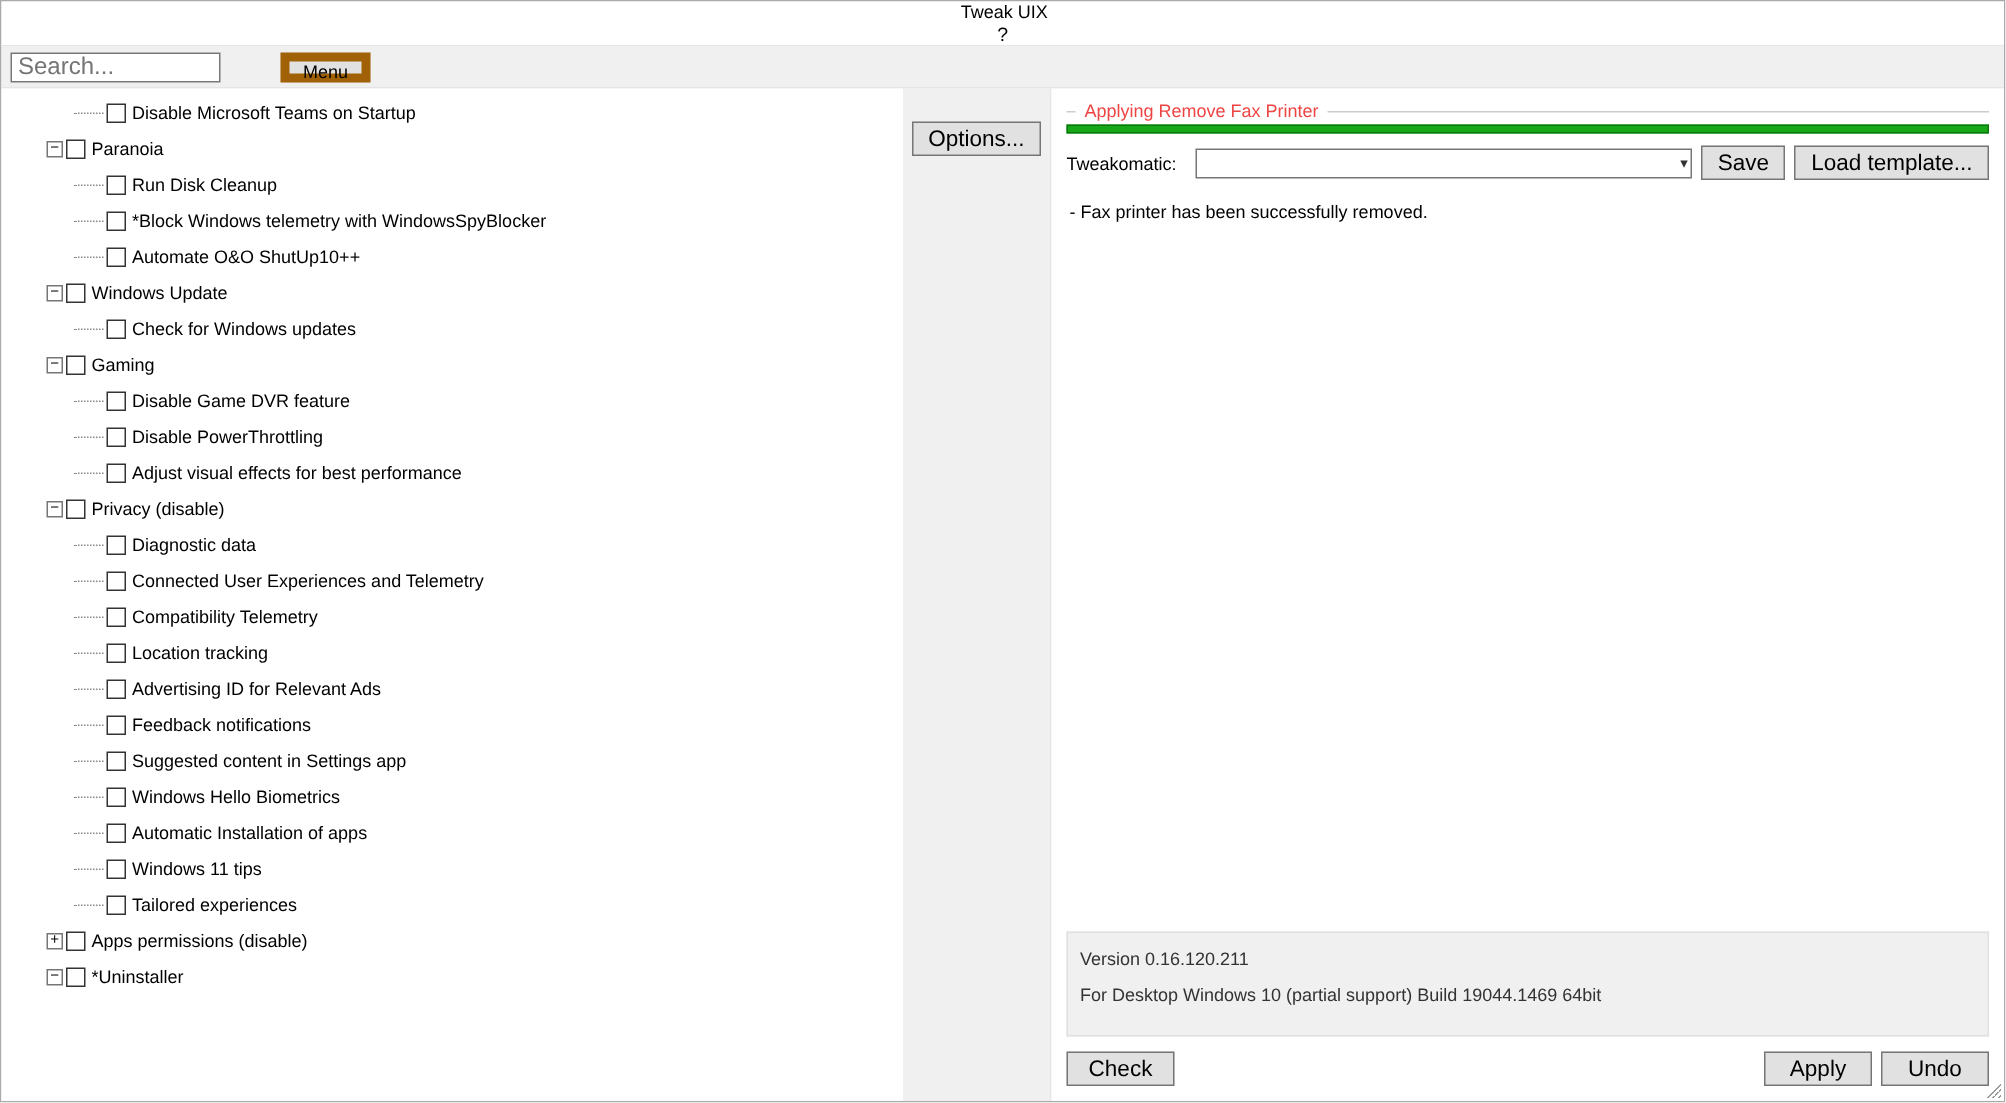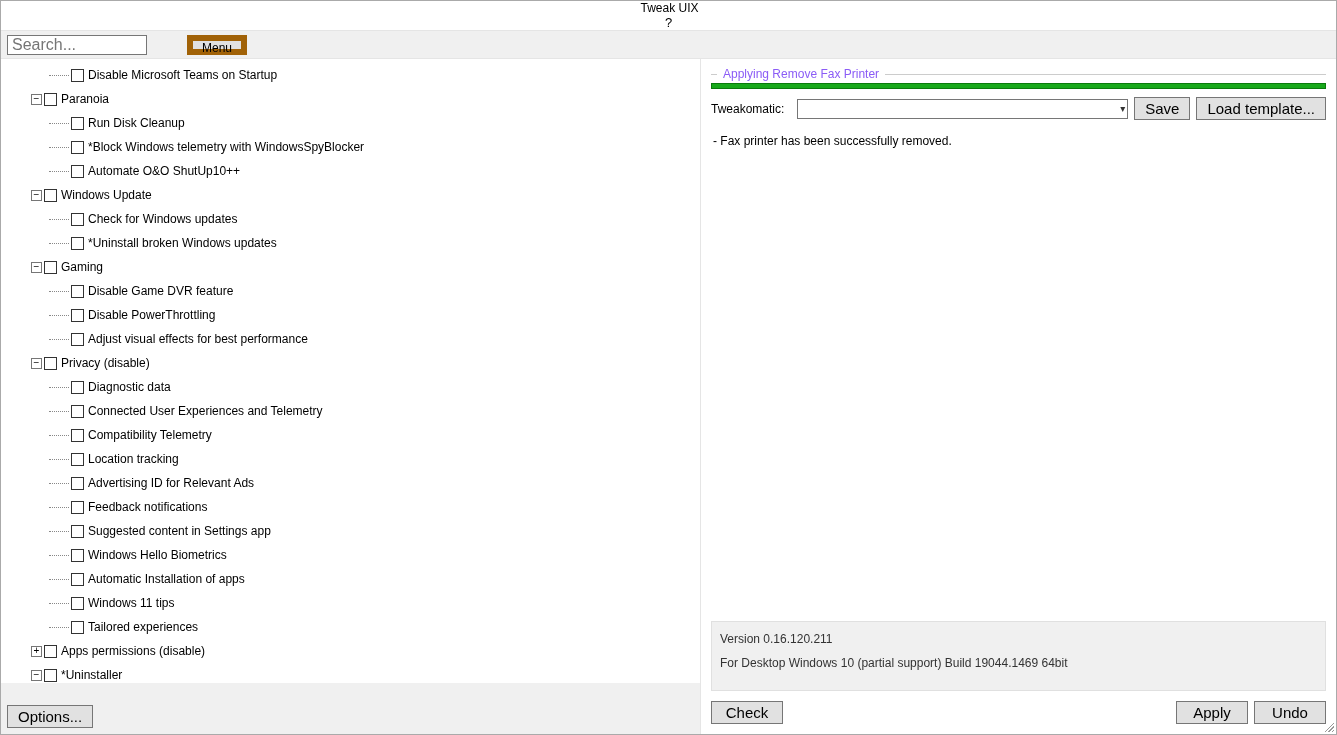--- a/index.html
+++ b/index.html
@@ -58,21 +58,20 @@
     padding: 0;
   }
   .body {
     flex: 1;
     display: flex;
     min-height: 0;
   }
   .left-panel {
     width: 700px;
     display: flex;
-    flex-direction: column;
     border-right: 1px solid #e5e5e5;
     background: #f0f0f0;
   }
   .tree-scroll {
     flex: 1;
     overflow-y: scroll;
     background: #fff;
     padding: 4px 0 4px 2px;
     margin: 0;
   }
@@ -133,21 +132,21 @@
   }
   .group-header {
     margin: 8px 10px 2px 10px;
     display: flex;
     align-items: center;
     gap: 6px;
   }
   .group-header .leadline {
     width: 6px; height:1px; background:#ccc;
   }
-  .group-header .lbl { color: #8b5cf6; font-size: 12px; }
+  .group-header .lbl { color: #ef4444; font-size: 12px; }
   .group-header .tailline {
     flex:1; height:1px; background:#ccc;
   }
   .progress {
     height: 6px;
     margin: 0 10px 8px 10px;
     background: #17a81a;
     border: 1px solid #0a7a0d;
   }
   .tweakomatic-row {
@@ -256,26 +255,20 @@
             <span class="chk"></span>
             <span class="tree-label">Windows Update</span>
           </div>
           <div class="tree-node">
             <span class="tree-indent" style="width: 46px;"></span>
             <span class="dotline"></span>
             <span class="chk"></span>
             <span class="tree-label">Check for Windows updates</span>
           </div>
           <div class="tree-node">
-            <span class="tree-indent" style="width: 46px;"></span>
-            <span class="dotline"></span>
-            <span class="chk"></span>
-            <span class="tree-label">*Uninstall broken Windows updates</span>
-          </div>
-          <div class="tree-node">
             <span class="tree-indent" style="width: 28px;"></span>
             <span class="expander">−</span>
             <span class="chk"></span>
             <span class="tree-label">Gaming</span>
           </div>
           <div class="tree-node">
             <span class="tree-indent" style="width: 46px;"></span>
             <span class="dotline"></span>
             <span class="chk"></span>
             <span class="tree-label">Disable Game DVR feature</span>

